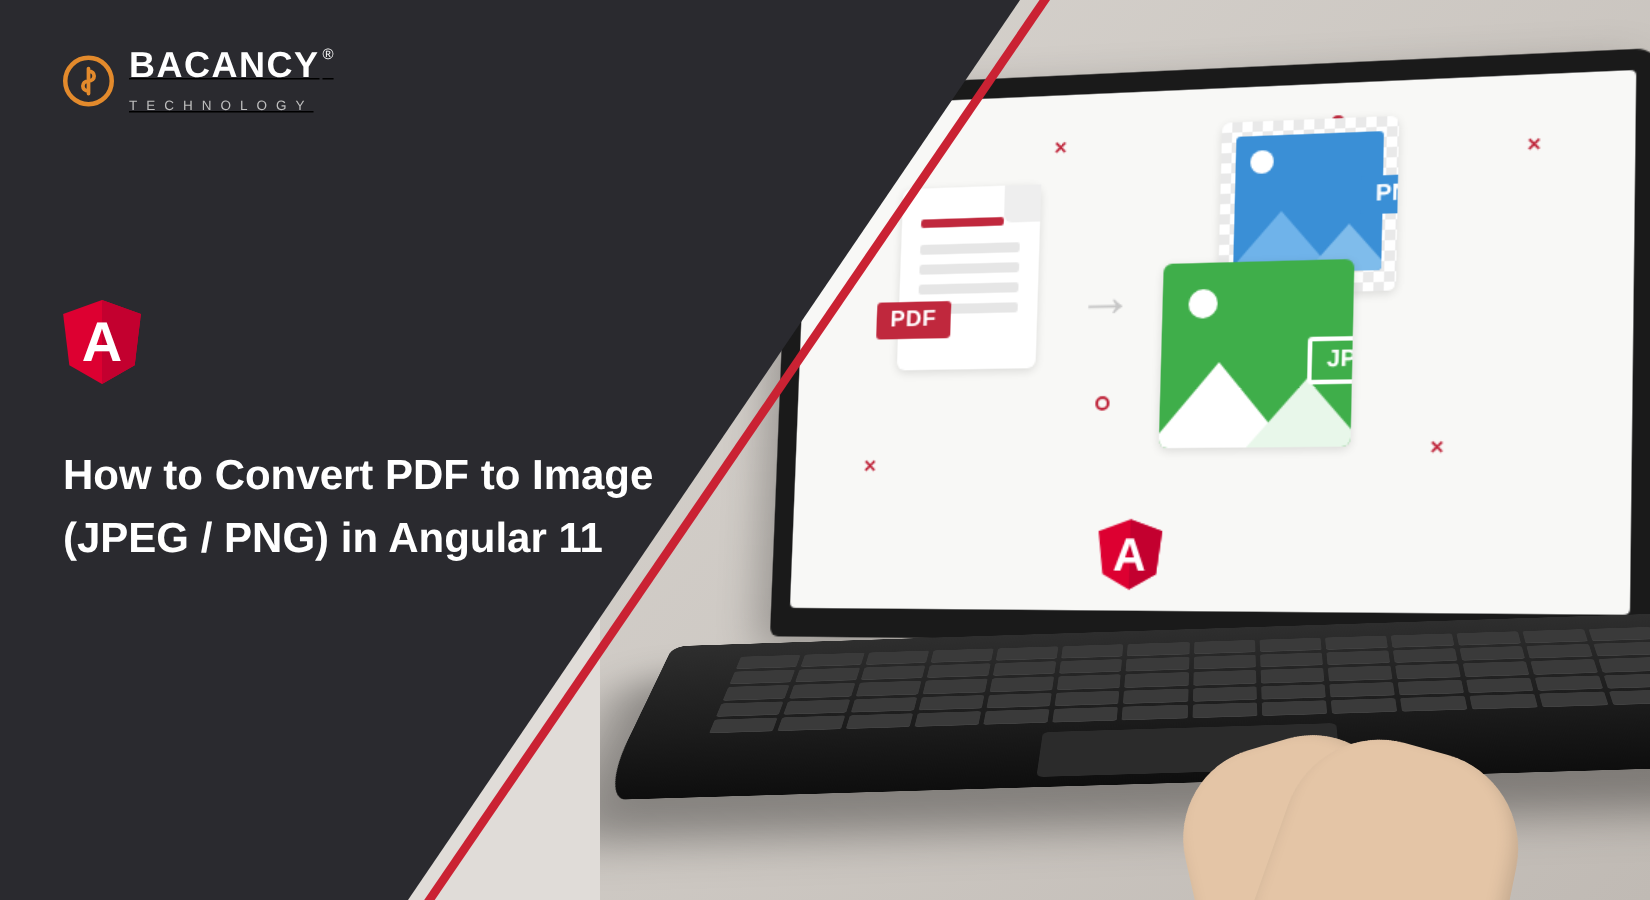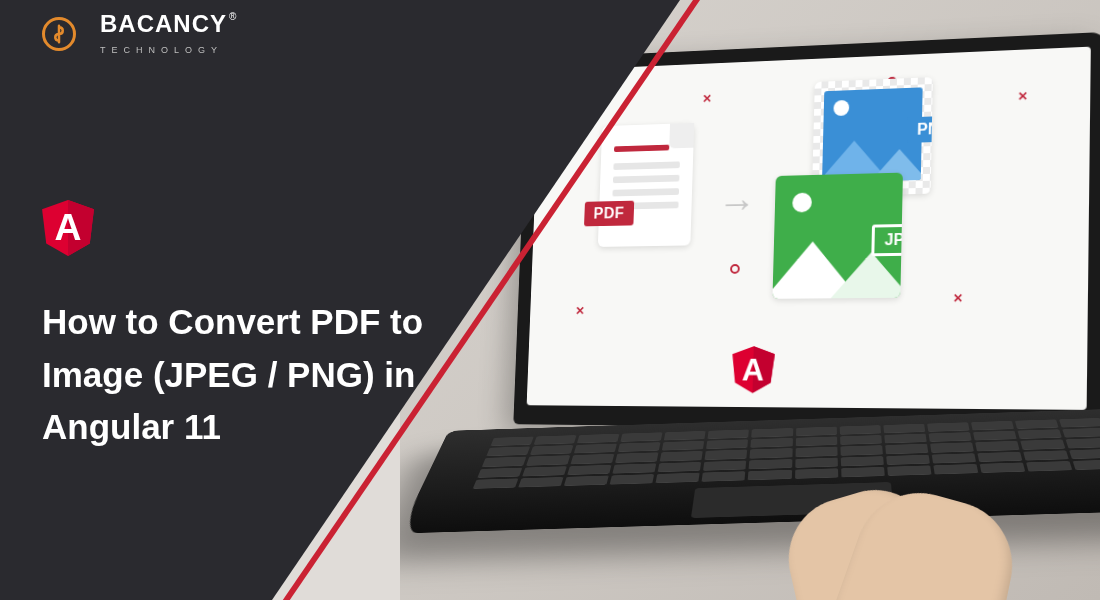--- a/index.html
+++ b/index.html
@@ -345,26 +345,27 @@
       width: 700px;
       height: 600px;
       background: #ca2233;
       clip-path: polygon(99% 0, 100% 0, 41.4% 100%, 40.4% 100%);
       z-index: 11;
     }
     
     
     .logo {
       position: absolute;
-      top: 12px;
+      top: 32px;
       left: 42px;
       display: flex;
       align-items: center;
-      gap: 24px;
+      gap: 10px;
       z-index: 20;
+      text-decoration: underline;
     }
     
     .logo-mark {
       width: 34px;
       height: 34px;
       border: 3px solid #e38a2c;
       border-radius: 50%;
       display: flex;
       align-items: center;
       justify-content: center;
@@ -404,21 +405,21 @@
       z-index: 20;
     }
     
     
     .heading {
       position: absolute;
       left: 42px;
       top: 296px;
       width: 420px;
       color: #fff;
-      font-size: 35px;
+      font-size: 28px;
       line-height: 1.5;
       font-weight: 600;
       z-index: 20;
     }
 
     
     .shield-svg { display:block; }
   </style>
 </head>
 <body>

